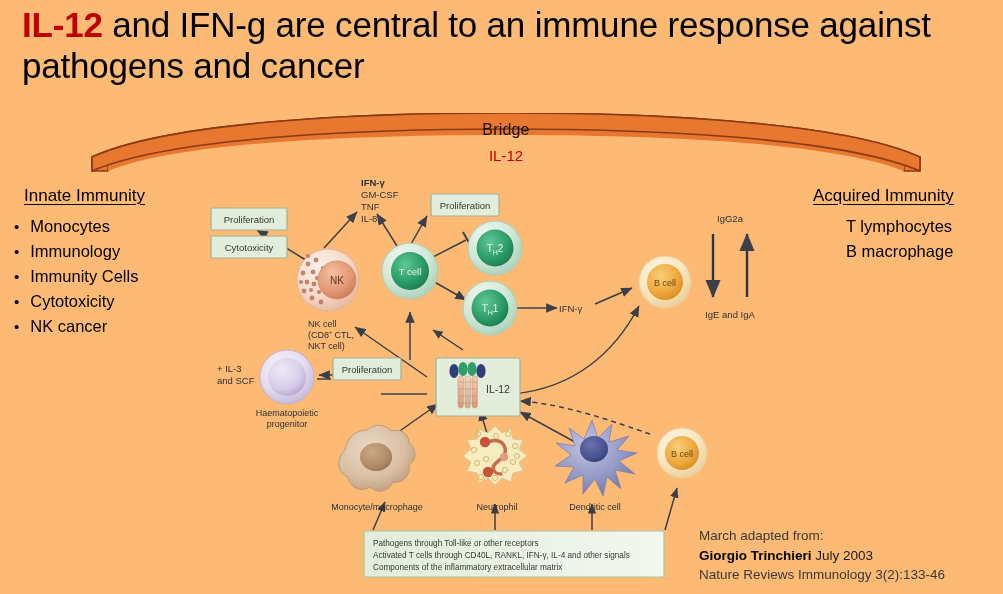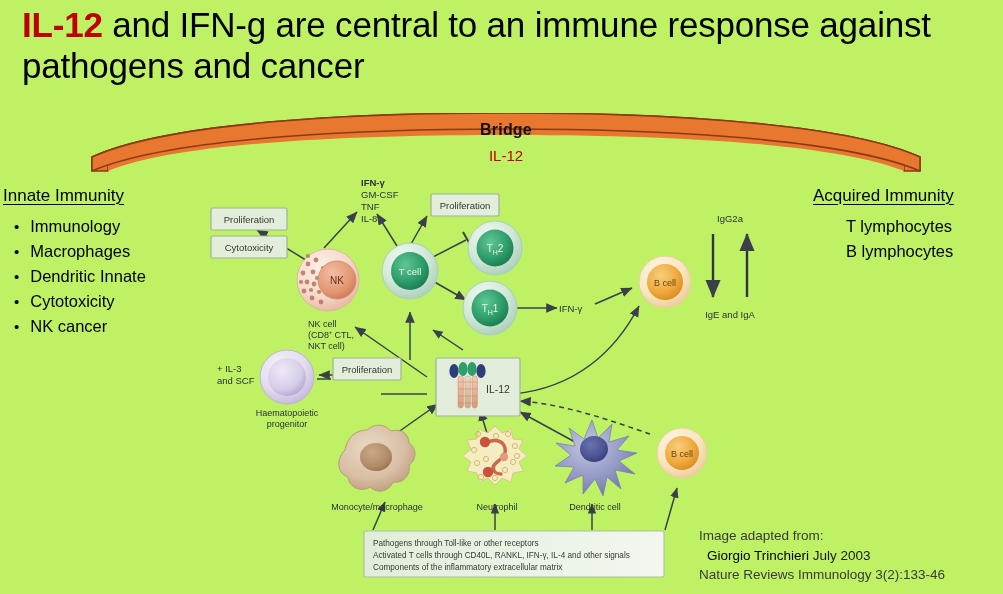--- a/index.html
+++ b/index.html
@@ -5,67 +5,67 @@
   * { box-sizing: border-box; }
   html, body { margin:0; padding:0; }
   body {
     width:1003px; height:594px;
     background:#ffffff;
     font-family:"Liberation Sans", sans-serif;
     color:#111111;
     overflow:hidden;
     position:relative;
   }
-  #slide { position:relative; width:1003px; height:594px; background:#bef264; }
+  #slide { position:relative; width:1003px; height:594px; background:#fdba74; }
 
   
   .title {
     position:absolute; left:22px; top:4px; width:960px;
     font-size:35px; line-height:1.18; font-weight:400;
     letter-spacing:-0.2px; color:#000;
   }
   .title .hl { color:#C00000; font-weight:700; }
 
   
   .bridge-wrap { position:absolute; left:86px; top:113px; width:840px; height:62px; }
   .bridge-label {
     position:absolute; left:0; top:8px; width:840px; text-align:center;
-    font-size:16px; font-weight:700; color:#111; z-index:3; letter-spacing:.2px;
+    font-size:16px; font-weight:400; color:#111; z-index:3; letter-spacing:.2px;
   }
   .bridge-sub {
     position:absolute; left:0; top:34px; width:840px; text-align:center;
     font-size:15px; font-weight:400; color:#C00000; z-index:3;
   }
 
   
   .col-head {
     position:absolute; font-size:17px; font-weight:400; color:#000;
     text-decoration:underline; text-underline-offset:3px; white-space:nowrap;
   }
-  .left-head { left:3px; top:186px; }
+  .left-head { left:24px; top:186px; }
   .right-head { left:801px; top:186px;margin-left:12px; }
 
   .bullets { position:absolute; left:14px; top:214px; width:210px; }
   .bullets .b {
     display:flex; align-items:baseline; gap:11px;
     font-size:16.5px; line-height:25px; color:#000;
   }
   .bullets .dot { font-size:15px; line-height:25px; }
   .plain-list { position:absolute; left:818px; top:214px; width:180px; }
   .plain-list .p { font-size:16.5px; line-height:25px; color:#000; white-space:nowrap;margin-left:28px; }
 
   
   #figure { position:absolute; left:195px; top:172px; width:615px; height:415px; }
   #figure svg { display:block; }
 
   
   .credit { position:absolute; left:699px; top:526px; width:300px; }
   .credit div { font-size:13.5px; line-height:19.5px; color:#3a3a3a; white-space:nowrap; }
   .credit .nm { color:#1a1a1a; }
-  .credit .nm b { font-weight:400; color:#000;margin-left:8px; }
+  .credit .nm b { font-weight:700; color:#000; }
 </style>
 </head>
 <body>
 
 <div id="slide">
 
   <div class="title">
     <span class="hl">IL-12</span><span> and IFN-g are central to an immune response against pathogens and cancer</span>
   </div>
 
@@ -76,44 +76,44 @@
       <path d="M 6 44 C 90 6 300 0 420 0 C 540 0 750 6 834 44 L 834 58 C 750 22 540 16 420 16 C 300 16 90 22 6 58 Z" fill="#E8772F" stroke="#8A3A17" stroke-width="1.6" stroke-linejoin="round"></path>
     </svg>
     <div class="bridge-label">Bridge</div>
     <div class="bridge-sub">IL-12</div>
   </div>
 
   <div class="col-head left-head">Innate Immunity</div>
   <div class="bullets">
     <div class="b">
         <span class="dot">•</span>
+        <span>Monocytes</span>
+      </div>
+    <div class="b">
+        <span class="dot">•</span>
         <span>Immunology</span>
       </div>
     <div class="b">
         <span class="dot">•</span>
-        <span>Macrophages</span>
-      </div>
-    <div class="b">
-        <span class="dot">•</span>
-        <span>Dendritic Innate</span>
+        <span>Immunity Cells</span>
       </div>
     <div class="b">
         <span class="dot">•</span>
         <span>Cytotoxicity</span>
       </div>
     <div class="b">
         <span class="dot">•</span>
         <span>NK cancer</span>
       </div>
   </div>
 
   <div class="col-head right-head">Acquired Immunity</div>
   <div class="plain-list">
     <div class="p">T lymphocytes</div>
-    <div class="p">B lymphocytes</div>
+    <div class="p">B macrophage</div>
   </div>
 
   <div id="figure">
   <svg width="615" height="415" viewBox="0 0 615 415" xmlns="http://www.w3.org/2000/svg">
     <defs>
       <radialGradient id="gTcell" cx="38%" cy="33%" r="72%">
         <stop offset="0%" stop-color="#5FC795"></stop>
             <stop offset="62%" stop-color="#2E9E6B"></stop>
             <stop offset="100%" stop-color="#1C7A50"></stop>
       </radialGradient>
@@ -399,18 +399,18 @@
     <g>
       <rect x="169" y="359" width="300" height="46" rx="1.5" fill="url(#gStimBox)" stroke="#A9BFA0" stroke-width="1.1"></rect>
       <text x="178" y="374" font-family="Liberation Sans, sans-serif" font-size="8.2" fill="#343a30">Pathogens through Toll-like or other receptors</text>
       <text x="178" y="386" font-family="Liberation Sans, sans-serif" font-size="8.2" fill="#343a30">Activated T cells through CD40L, RANKL, IFN-γ, IL-4 and other signals</text>
       <text x="178" y="398" font-family="Liberation Sans, sans-serif" font-size="8.2" fill="#343a30">Components of the inflammatory extracellular matrix</text>
     </g>
   </svg>
   </div>
 
   <div class="credit">
-    <div>Image adapted from:</div>
+    <div>March adapted from:</div>
     <div class="nm"><b>Giorgio Trinchieri</b><span> July 2003</span></div>
     <div>Nature Reviews Immunology 3(2):133-46</div>
   </div>
 
 </div>
 
 </body></html>

